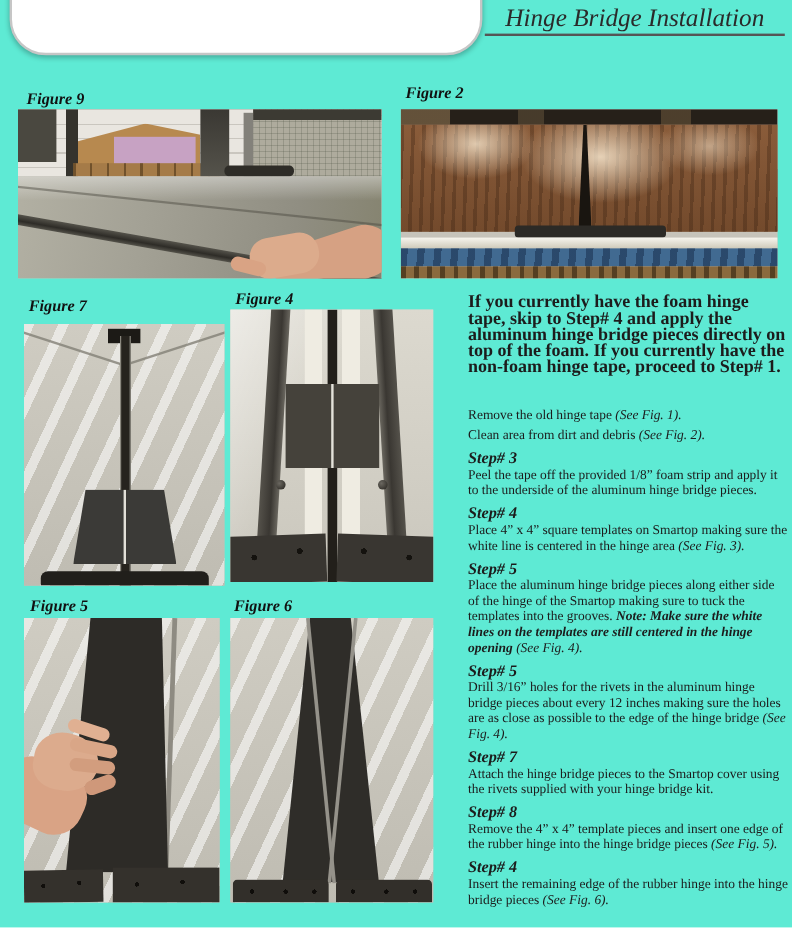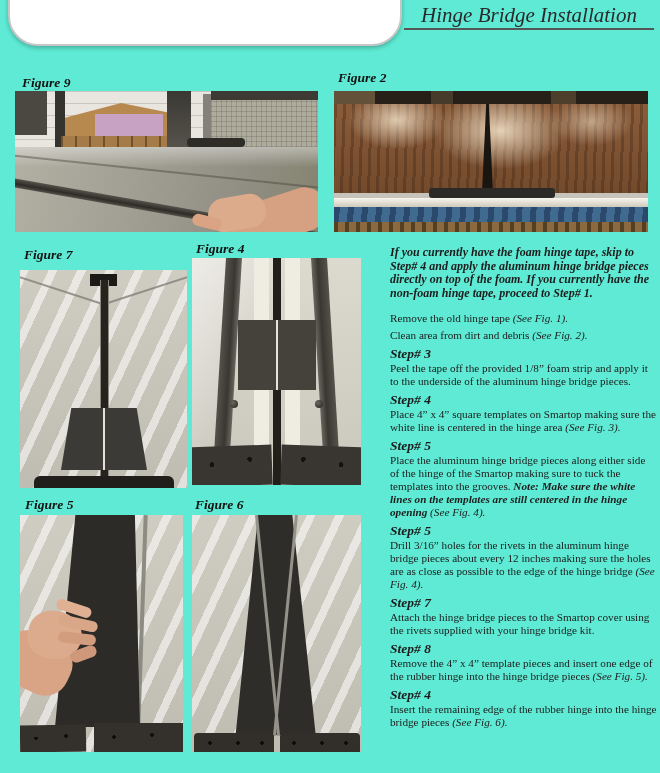--- a/index.html
+++ b/index.html
@@ -151,21 +151,21 @@
      background-image:radial-gradient(circle 3px at 16px 10px,#0f0d0a 60%,transparent 62%),
                       radial-gradient(circle 3px at 44px 10px,#0f0d0a 60%,transparent 62%),
                       radial-gradient(circle 3px at 68px 10px,#0f0d0a 60%,transparent 62%);}
   .f6-plateR{left:88px;top:218px;width:80px;height:19px;background:#322f2a;border-radius:4px 4px 0 0;
      background-image:radial-gradient(circle 3px at 14px 10px,#0f0d0a 60%,transparent 62%),
                       radial-gradient(circle 3px at 42px 10px,#0f0d0a 60%,transparent 62%),
                       radial-gradient(circle 3px at 66px 10px,#0f0d0a 60%,transparent 62%);}
 
   
   .col{position:absolute;left:390px;top:246px;width:267px;}
-  .intro{font-weight:bold;font-style:italic;font-size:12px;line-height:13.6px;margin-bottom:12px;}
+  .intro{font-weight:bold;font-size:15px;line-height:13.6px;margin-bottom:26px;}
   .step{margin-top:4px;}
   .step-heading{font-size:13.5px;line-height:15px;font-weight:bold;font-style:italic;}
   .step-body{font-size:11.2px;line-height:13px;margin-top:1px;}
   .ref{font-style:italic;}
   .note{font-weight:bold;font-style:italic;}
 </style>
 </head>
 <body>
 
 <div id="page">

